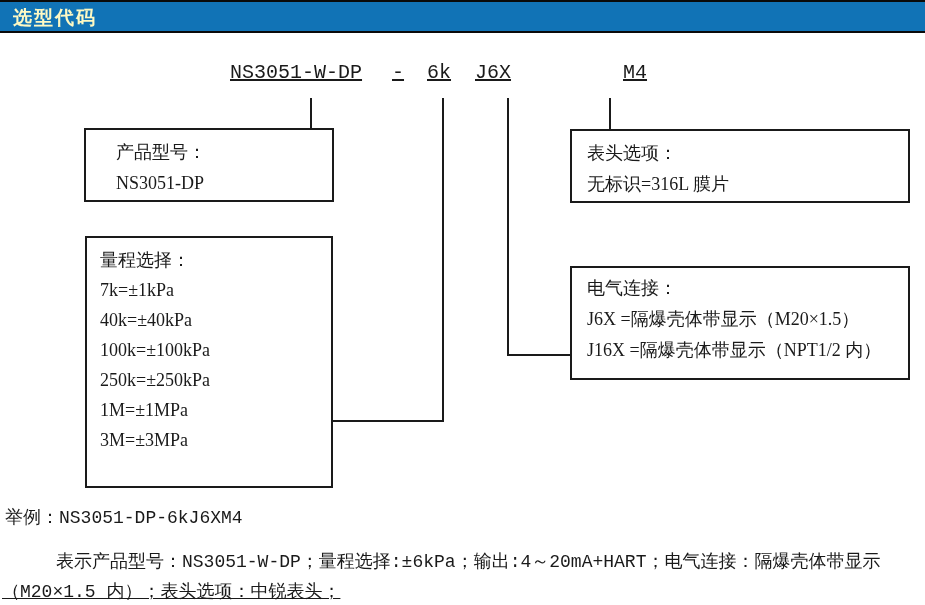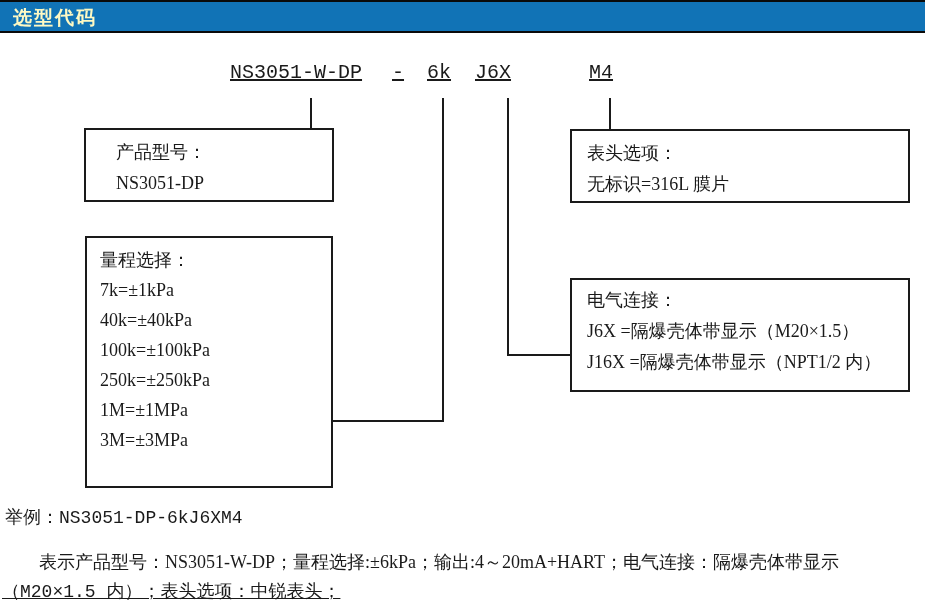--- a/index.html
+++ b/index.html
@@ -24,41 +24,41 @@
   .vline{width:2px;background:#1a1a1a;}
   .hline{height:2px;background:#1a1a1a;}
 
   
   .box{box-sizing:border-box;border:2px solid #1a1a1a;background:#ffffff;
        font-size:18px;white-space:nowrap;}
   .box .bl{display:block;}
   .bx-product{left:84px;top:128px;width:250px;height:74px;padding:7px 0 0 30px;line-height:31px;}
   .bx-range{left:85px;top:228px;width:248px;height:252px;padding:7px 0 0 13px;line-height:30px;margin-top:8px;}
   .bx-diaphragm{left:570px;top:129px;width:340px;height:74px;padding:7px 0 0 15px;line-height:31px;}
-  .bx-electrical{left:570px;top:266px;width:340px;height:114px;padding:5px 16px 0 15px;line-height:31px;margin-top:12px;}
+  .bx-electrical{left:570px;top:266px;width:340px;height:114px;padding:5px 16px 0 15px;line-height:31px;}
 
   
   .example{font-family:"Liberation Mono","DejaVu Sans Mono",monospace;
            font-size:18px;line-height:24px;white-space:pre;}
 </style>
 </head>
 <body>
 
 <div>
 
   <div class="abs section-header" style="background: rgb(17, 115, 182); color: #fef9c3; align-items: flex-end;">
     <span>选型代码</span>
   </div>
 
   <div>
     <span class="abs code" style="left:230px;">NS3051-W-DP</span>
     <span class="abs code" style="left:392px;">-</span>
     <span class="abs code" style="left:427px;">6k</span>
     <span class="abs code" style="left:475px;">J6X</span>
-    <span class="abs code" style="left:589px;text-align:right;">M4</span>
+    <span class="abs code" style="left:623px;text-align:right;">M4</span>
   </div>
 
   <div class="abs vline" style="left:310px;top:98px;height:30px;"></div>
   <div class="abs vline" style="left:442px;top:98px;height:324px;"></div>
   <div class="abs hline" style="left:333px;top:420px;width:111px;"></div>
   <div class="abs vline" style="left:507px;top:98px;height:258px;"></div>
   <div class="abs hline" style="left:507px;top:354px;width:63px;"></div>
   <div class="abs vline" style="left:609px;top:98px;height:31px;"></div>
 
   <div class="abs box bx-product">
@@ -82,17 +82,17 @@
   </div>
 
   <div class="abs box bx-electrical">
     <span class="bl">电气连接：</span>
     <span class="bl">J6X =隔爆壳体带显示（M20×1.5）</span>
     <span class="bl">J16X =隔爆壳体带显示（NPT1/2 内）</span>
   </div>
 
   <div>
     <div class="abs example" style="left:5px;top:506px;">举例：NS3051-DP-6kJ6XM4</div>
-    <div class="abs example" style="left:39px;top:550px;font-family:Liberation Serif, serif;">表示产品型号：NS3051-W-DP；量程选择:±6kPa；输出:4～20mA+HART；电气连接：隔爆壳体带显示</div>
+    <div class="abs example" style="left:56px;top:550px;">表示产品型号：NS3051-W-DP；量程选择:±6kPa；输出:4～20mA+HART；电气连接：隔爆壳体带显示</div>
     <div class="abs example" style="left:2px;top:580px;text-decoration:underline;">（M20×1.5 内）；表头选项：中锐表头；</div>
   </div>
 
 </div>
 
 </body></html>

